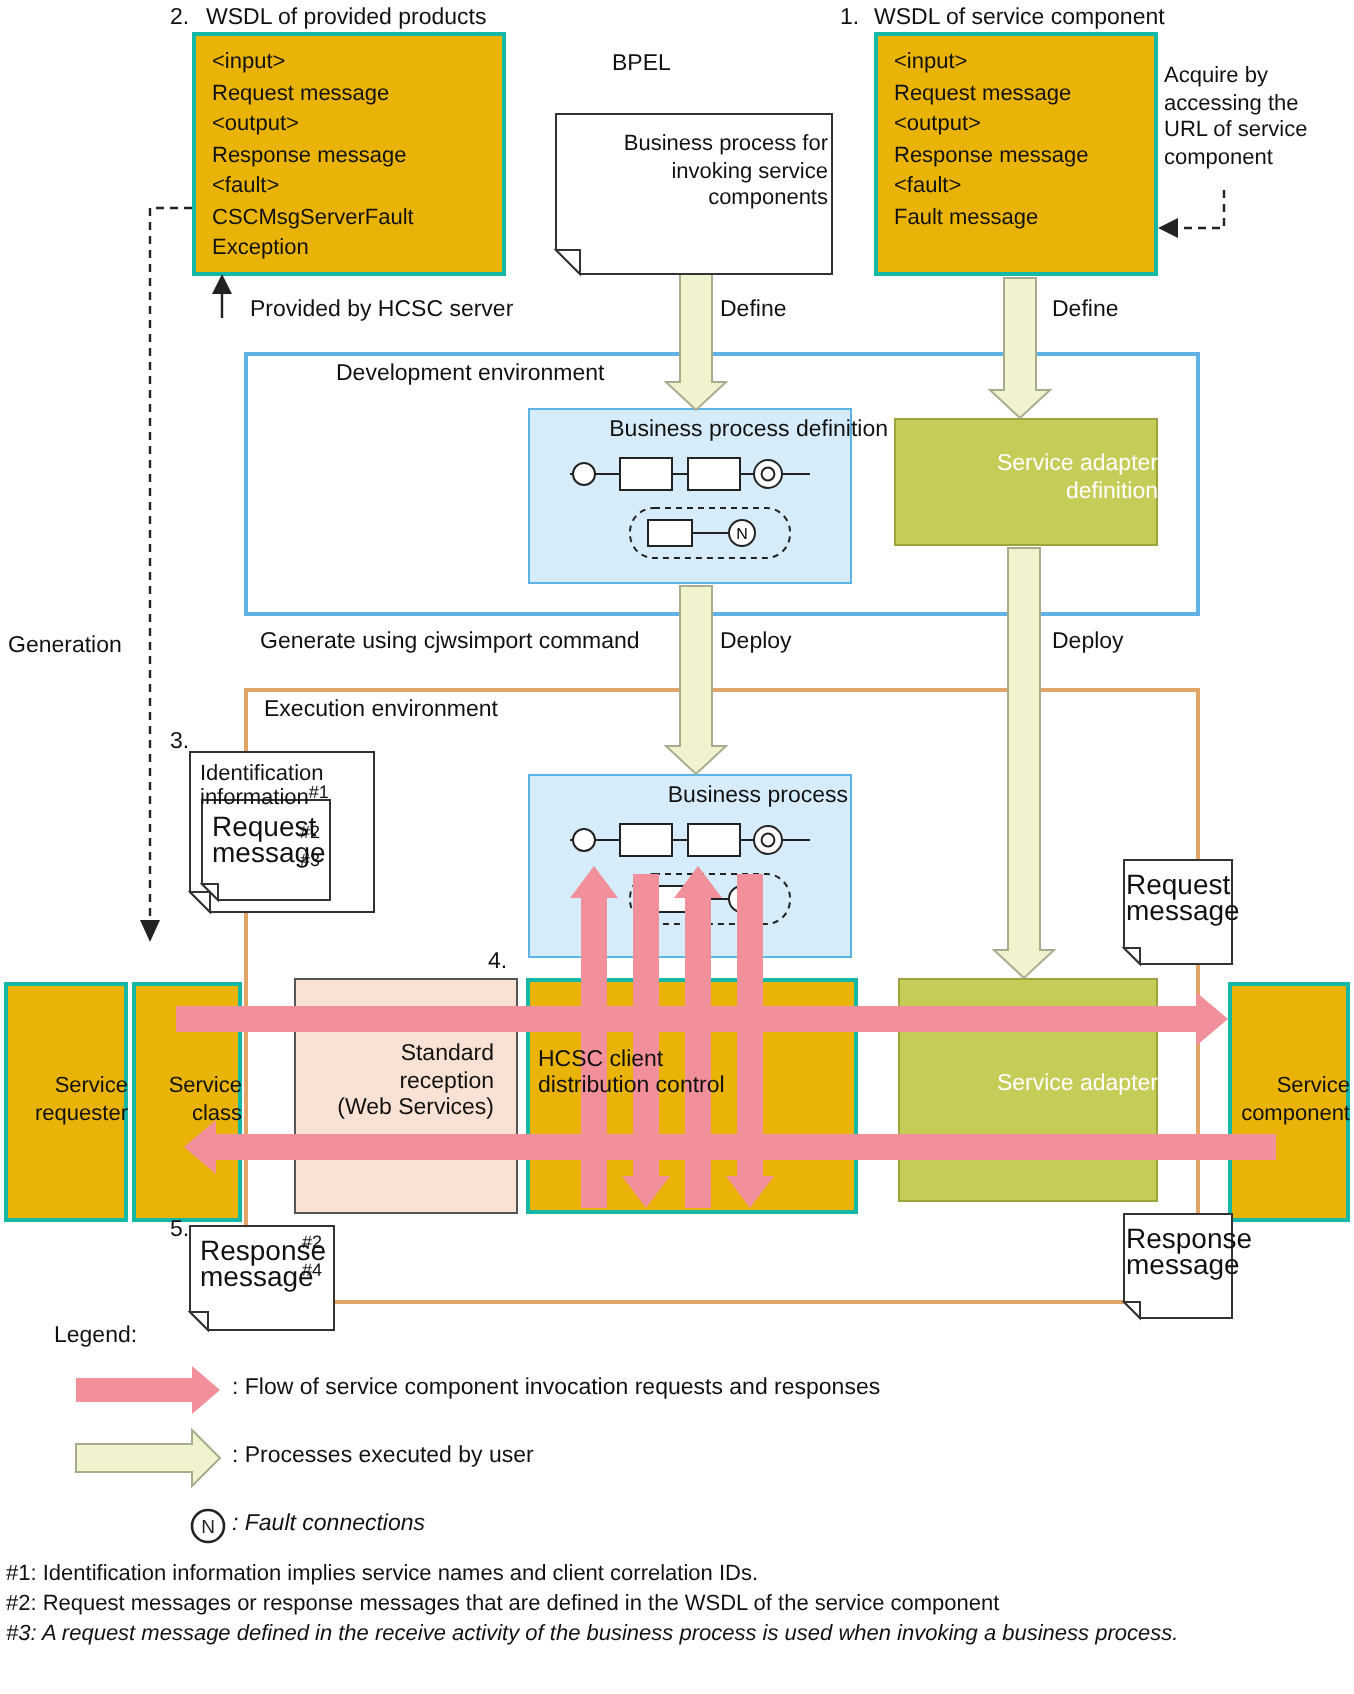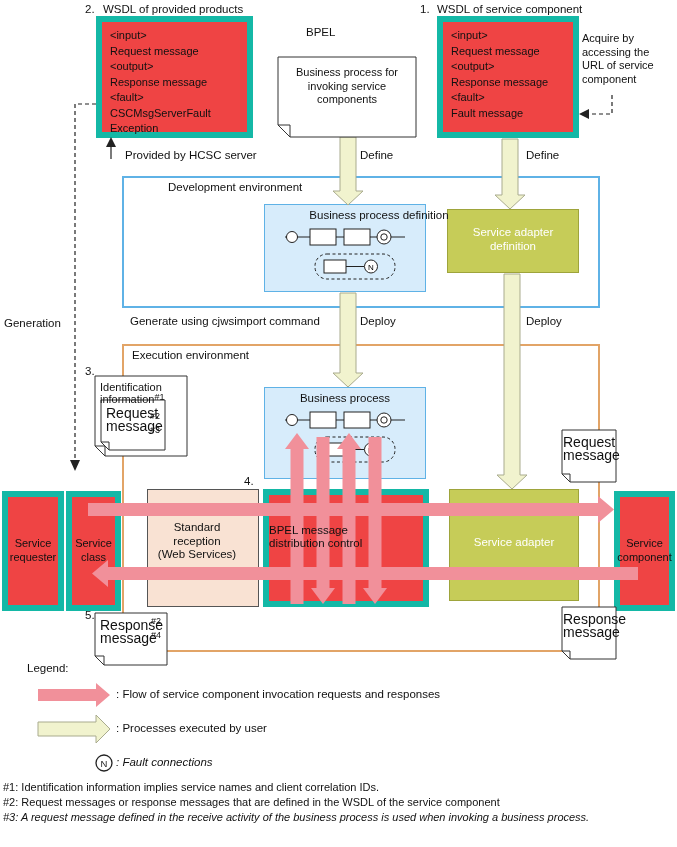--- a/index.html
+++ b/index.html
@@ -1,25 +1,25 @@
 <!DOCTYPE html>
 <html><head>
 <meta charset="utf-8">
 <style>
   body{margin:0;background:#fff}
   .canvas{position:relative;width:677px;height:847px;background:#fff;
           font-family:"Liberation Sans","DejaVu Sans",sans-serif;color:#111;overflow:hidden}
   .lbl{position:absolute;font-size:11.5px;line-height:13.5px;white-space:nowrap;z-index:3}
   .pre{white-space:pre-line}
-  .ctr{text-align:center}
+  .ctr{text-align:right}
   .sm{font-size:11px}
   .xs{font-size:14px;line-height:13px}
   .sup{font-size:9px;position:relative;top:-3px}
   .supf{position:absolute;font-size:9px;z-index:3}
-  .box{position:absolute;background:#ef4444;border:6px solid #14b8a6;box-sizing:border-box;z-index:1}
+  .box{position:absolute;background:#eab308;border:2px solid #14b8a6;box-sizing:border-box;z-index:1}
   .env{position:absolute;box-sizing:border-box;z-index:0;background:transparent}
   .wline{font-size:11px;line-height:15.5px;white-space:nowrap}
   .wpad{padding:6px 0 0 8px}
   .overlay{position:absolute;left:0;top:0;z-index:2;pointer-events:none}
   .white{color:#fff}
   .fn{position:absolute;font-size:11px;white-space:nowrap;z-index:3}
 </style>
 </head>
 <body>
 
@@ -62,21 +62,21 @@
   <div class="lbl pre sm" style="left:582px;top:32px;white-space:pre-line;">Acquire by
 accessing the
 URL of service
 component</div>
 
   <div class="lbl" style="left:125px;top:149px;">Provided by HCSC server</div>
   <div class="lbl" style="left:360px;top:149px;">Define</div>
   <div class="lbl" style="left:526px;top:149px;">Define</div>
 
   <div class="box" style="left:264px;top:204px;width:162px;height:88px;background:#D7ECFB;border:1px solid #5FB2E6;"></div>
-  <div class="lbl ctr" style="left:266px;top:209px;width:178px;margin-left:24px;">Business process definition</div>
+  <div class="lbl ctr" style="left:266px;top:209px;width:178px;">Business process definition</div>
 
   <div class="box" style="left:447px;top:209px;width:132px;height:64px;background:#C6CC58;border:1px solid #9EA43B;"></div>
   <div class="lbl pre ctr white" style="left:447px;top:226px;width:132px;white-space:pre-line;">Service adapter
 definition</div>
 
   <div class="lbl" style="left:130px;top:315px;">Generate using cjwsimport command</div>
   <div class="lbl" style="left:360px;top:315px;">Deploy</div>
   <div class="lbl" style="left:526px;top:315px;">Deploy</div>
   <div class="lbl" style="left:4px;top:317px;">Generation</div>
 
@@ -94,21 +94,21 @@
   <div class="supf" style="left:150px;top:425px;">#3</div>
 
   <div class="lbl" style="left:244px;top:475px;">4.</div>
 
   <div class="box" style="left:147px;top:489px;width:112px;height:118px;background:#F9E2D3;border:1px solid #555;"></div>
   <div class="lbl pre ctr" style="left:147px;top:521px;width:100px;white-space:pre-line;line-height:13.5px;">Standard
 reception
 (Web Services)</div>
 
   <div class="box" style="left:263px;top:489px;width:166px;height:118px;"></div>
-  <div class="lbl pre" style="left:269px;top:524px;white-space:pre-line;line-height:13px;">BPEL message
+  <div class="lbl pre" style="left:269px;top:524px;white-space:pre-line;line-height:13px;">HCSC client
 distribution control</div>
 
   <div class="box" style="left:449px;top:489px;width:130px;height:112px;background:#C6CC58;border:1px solid #9EA43B;"></div>
   <div class="lbl ctr white" style="left:449px;top:536px;width:130px;">Service adapter</div>
 
   <div class="box" style="left:2px;top:491px;width:62px;height:120px;"></div>
   <div class="lbl pre ctr sm" style="left:2px;top:537px;width:62px;white-space:pre-line;">Service
 requester</div>
 
   <div class="box" style="left:66px;top:491px;width:55px;height:120px;"></div>

